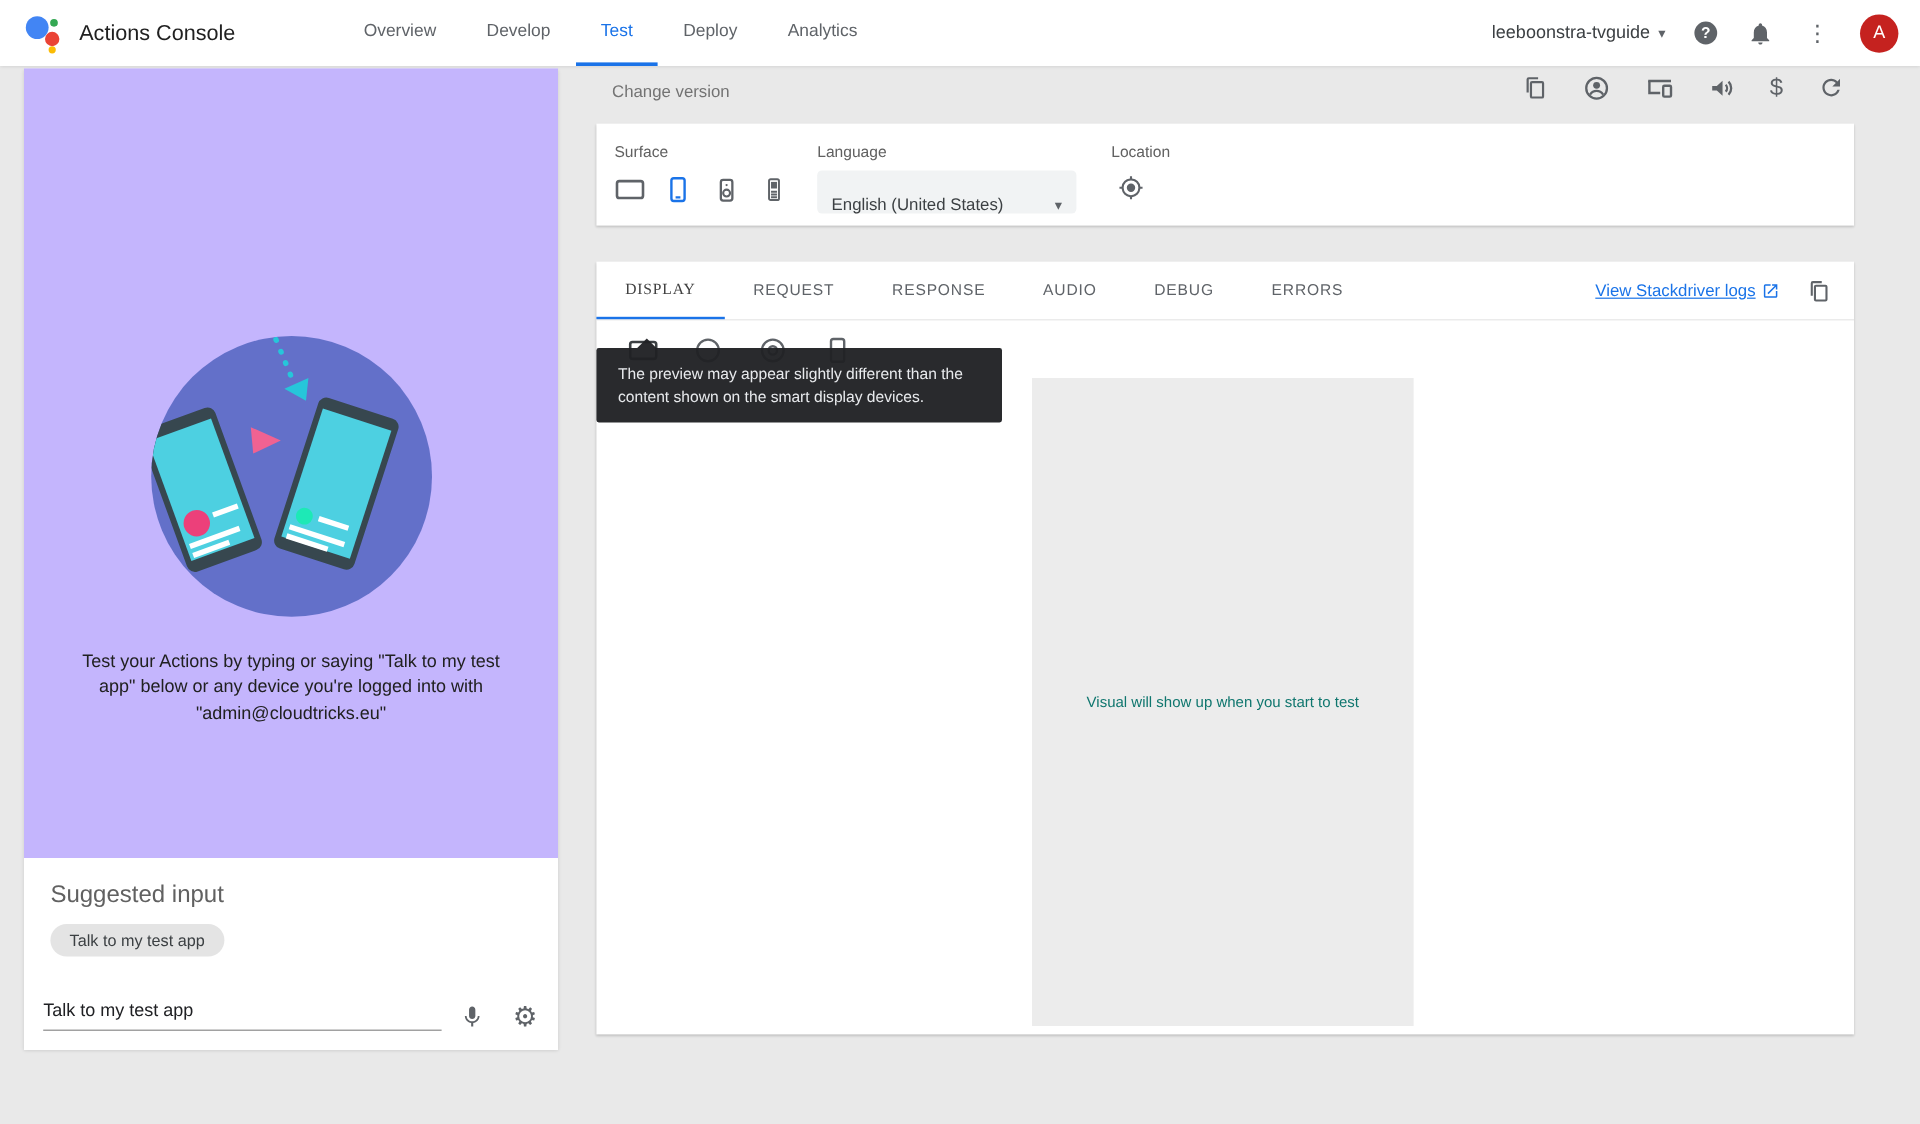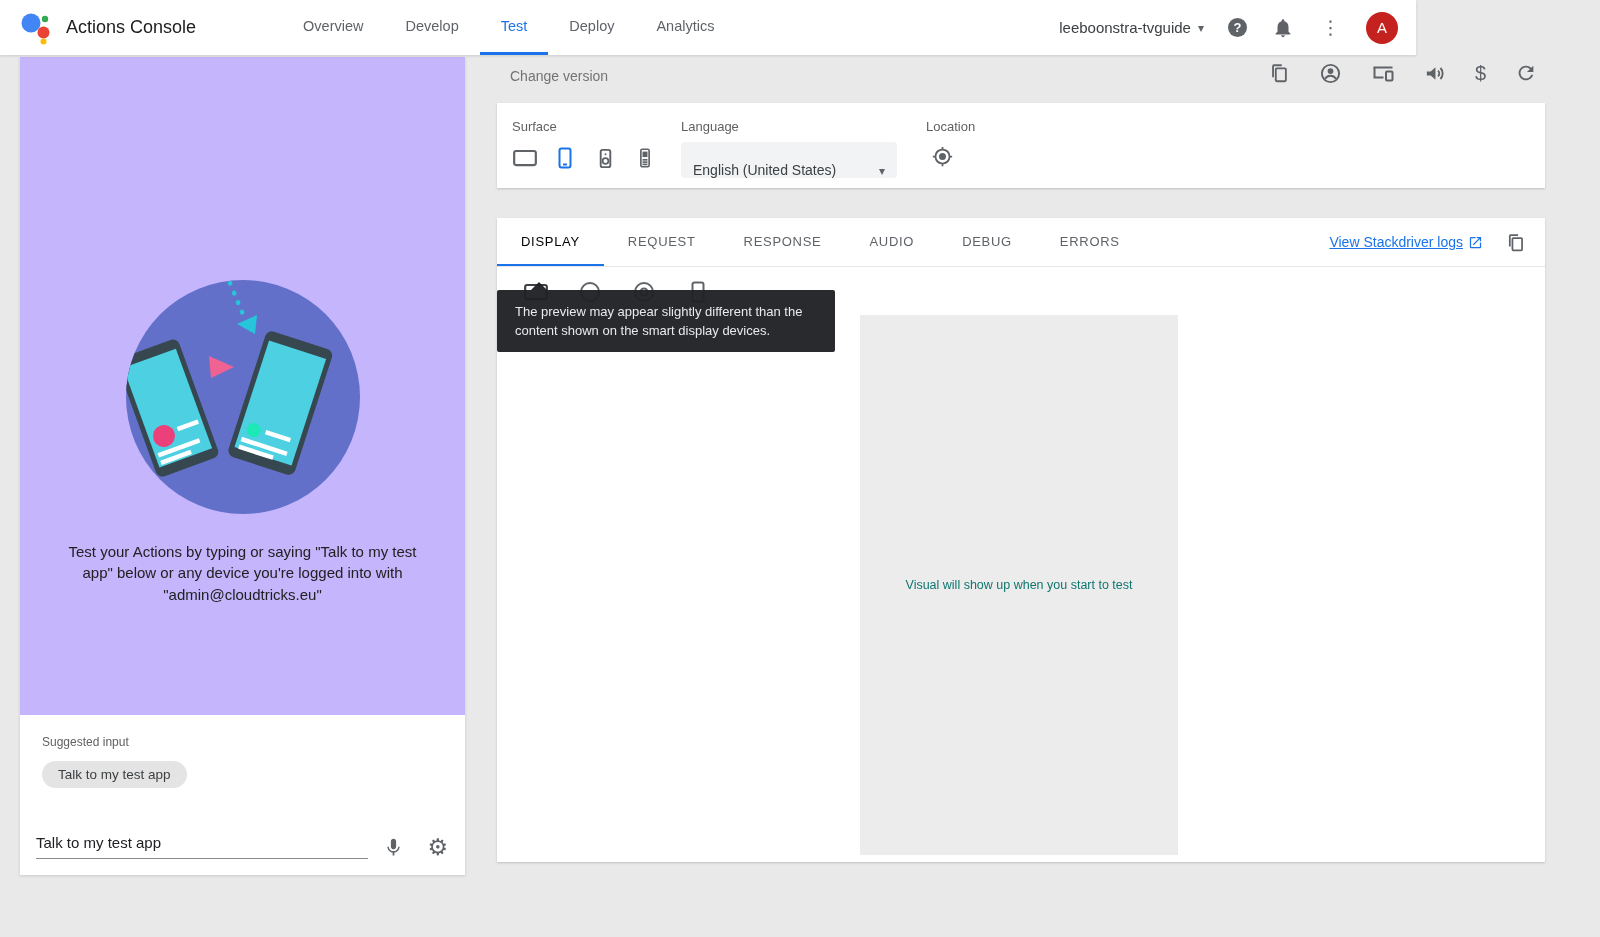--- a/index.html
+++ b/index.html
@@ -1,20 +1,20 @@
 <!DOCTYPE html>
 <html><head>
 <meta charset="utf-8">
 <style>
   * { box-sizing: border-box; margin: 0; padding: 0; }
   html, body { width: 1600px; height: 937px; overflow: hidden; }
   body { font-family: "Liberation Sans", sans-serif; background: #e9e9e9; position: relative; color: #202124; }
 
   
-  .header { position: absolute; top: 0; left: 0; width: 1416px; height: 55px; background: #fff;
+  .header { position: absolute; top: 0; left: 0; width: 1600px; height: 55px; background: #fff;
             box-shadow: 0 1px 3px rgba(0,0,0,0.12); z-index: 20; display: flex; align-items: center; }
   .logo { margin-left: 18px; width: 36px; height: 36px; flex: 0 0 auto; }
   .app-title { font-size: 18px; color: #212121; margin-left: 12px; white-space: nowrap; }
   .nav { display: flex; margin-left: 86px; height: 55px; }
   .nav-item { padding: 0 21px; display: flex; align-items: center; font-size: 14.5px; color: #5f6368;
               cursor: pointer; border-bottom: 3px solid transparent; height: 55px; }
   .nav-item.active { color: #1a73e8; border-bottom-color: #1a73e8; font-weight: 500; }
   .header-right { margin-left: auto; display: flex; align-items: center; gap: 24px; margin-right: 18px; }
   .project-select { display: flex; align-items: center; gap: 7px; font-size: 15px; color: #3c4043; cursor: pointer; }
   .caret { font-size: 12px; color: #5f6368; }
@@ -27,21 +27,21 @@
 
   
   .main { position: absolute; top: 55px; left: 0; width: 1600px; height: 882px; background: #e9e9e9; }
 
   
   .left-card { position: absolute; left: 20px; top: 2px; width: 445px; height: 818px; background: #fff;
                box-shadow: 0 1px 3px rgba(0,0,0,0.14); }
   .illustration-area { height: 658px; background: #c4b5fd; display: flex; flex-direction: column; align-items: center; }
   .illustration { margin-top: 220px; }
   .instruction { margin-top: 24px; width: 382px; text-align: center; font-size: 15px; line-height: 1.42; color: #212121; }
-  .suggest-label { margin: 20px 0 0 22px; font-size: 12px; color: #616161; }
+  .suggest-label { margin: 20px 0 0 22px; font-size: 20px; color: #616161; }
   .chip { display: inline-block; margin: 12px 0 0 22px; background: #e4e4e4; border-radius: 16px;
           padding: 6px 16px; font-size: 13.5px; color: #3c4043; cursor: pointer; }
   .input-row { position: absolute; left: 16px; bottom: 16px; width: 412px; display: flex; align-items: flex-end; }
   .text-input { width: 342px; border: none; border-bottom: 1px solid #8a8a8a; background: transparent;
                 font-size: 15px; padding: 6px 0 7px 0; outline: none; color: #202124;
                 font-family: "Liberation Sans", sans-serif; }
   .mic-btn { margin-left: 14px; cursor: pointer; }
   .gear-btn { margin-left: 22px; font-size: 23px; color: #5f6368; cursor: pointer; line-height: 24px; }
 
   
@@ -65,21 +65,21 @@
   .location-row { display: flex; align-items: center; margin-top: 10px; }
   .location-text { flex: 1; font-size: 14.5px; color: #3c4043; white-space: nowrap; overflow: hidden; }
   .target-btn { margin-left: 4px; cursor: pointer; flex: 0 0 auto; }
 
   
   .output-card { position: absolute; left: 497px; top: 163px; width: 1048px; height: 644px; background: #fff;
                  box-shadow: 0 1px 2px rgba(0,0,0,0.18); }
   .tabbar { height: 49px; border-bottom: 1px solid #e6e6e6; display: flex; align-items: stretch; }
   .tab { padding: 0 24px; display: flex; align-items: center; font-size: 13px; font-weight: 500;
          letter-spacing: 0.7px; color: #5f6368; border-bottom: 2px solid transparent; cursor: pointer; }
-  .tab.active { color: #000000; border-bottom-color: #1a73e8; }
+  .tab.active { color: #404040; border-bottom-color: #1a73e8; font-family: Liberation Serif, serif; }
   .tabbar-right { margin-left: auto; display: flex; align-items: center; gap: 20px; padding-right: 18px; }
   .stackdriver-link { color: #1a73e8; font-size: 14px; text-decoration: underline; display: flex;
                       align-items: center; gap: 5px; cursor: pointer; }
   .device-row { display: flex; gap: 28px; margin: 12px 0 0 26px; }
   .device-row .icon-btn { width: 26px; height: 26px; }
   .tooltip { position: absolute; left: 0; top: 72px; width: 338px; background: rgba(32,33,36,0.96);
              color: #e8eaed; font-size: 13px; line-height: 19px; padding: 12px 18px; border-radius: 2px; z-index: 8; }
   .tooltip::before { content: ""; position: absolute; top: -8px; left: 34px; border-left: 8px solid transparent;
                      border-right: 8px solid transparent; border-bottom: 8px solid rgba(32,33,36,0.96); }
   .visual-placeholder { position: absolute; left: 363px; top: 97px; width: 318px; height: 540px; background: #ececec;

